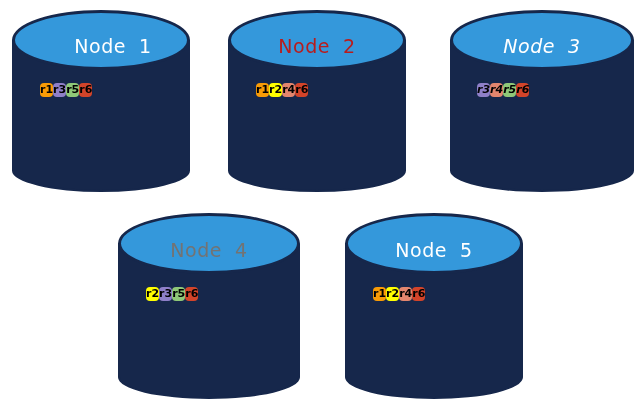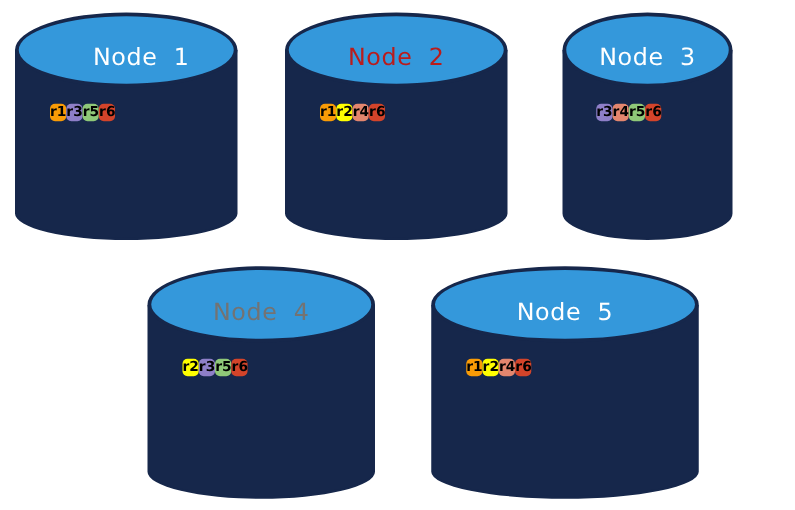--- a/index.html
+++ b/index.html
@@ -99,21 +99,21 @@
       <div class="cyl-body" style="top: 30px; height: 152px;"></div>
       <div class="cyl-top" style="height: 60px;"></div>
       <div class="node-label" style="top: 25px; font-size: 19px; color: #b91c1c;">Node  2</div>
       <div class="replicas" style="padding-left: 28px; padding-right: 28px; top: 73px; box-sizing: border-box; row-gap: 9px;">
         <div class="replica-bar" style="background: rgb(249, 155, 6); color: rgb(0, 0, 0);">r1</div>
         <div class="replica-bar" style="background: rgb(255, 255, 0); color: rgb(0, 0, 0);">r2</div>
         <div class="replica-bar" style="background: rgb(227, 134, 110); color: rgb(0, 0, 0);">r4</div>
         <div class="replica-bar" style="background: rgb(211, 68, 42); color: rgb(0, 0, 0);">r6</div>
       </div>
     </div>
-    <div class="node" style="left: 450px; top: 10px; width: 136px; height: 182px;">
+    <div class="node" style="left: 450px; top: 10px; width: 184px; height: 182px; font-style: italic;">
       <div class="cyl-body" style="top: 30px; height: 152px;"></div>
       <div class="cyl-top" style="height: 60px;"></div>
       <div class="node-label" style="top: 25px; font-size: 19px; color: rgb(255, 255, 255);">Node  3</div>
       <div class="replicas" style="padding-left: 27px; padding-right: 27px; top: 73px; box-sizing: border-box; row-gap: 9px;">
         <div class="replica-bar" style="background: rgb(142, 127, 200); color: rgb(0, 0, 0);">r3</div>
         <div class="replica-bar" style="background: rgb(227, 134, 110); color: rgb(0, 0, 0);">r4</div>
         <div class="replica-bar" style="background: rgb(143, 200, 120); color: rgb(0, 0, 0);">r5</div>
         <div class="replica-bar" style="background: rgb(211, 68, 42); color: rgb(0, 0, 0);">r6</div>
       </div>
     </div>
@@ -121,21 +121,21 @@
       <div class="cyl-body" style="top: 31px; height: 155px;"></div>
       <div class="cyl-top" style="height: 61px;"></div>
       <div class="node-label" style="top: 26px; font-size: 19px; color: #737373;">Node  4</div>
       <div class="replicas" style="padding-left: 28px; padding-right: 28px; top: 74px; box-sizing: border-box; row-gap: 9px;">
         <div class="replica-bar" style="background: rgb(255, 255, 0); color: rgb(0, 0, 0);">r2</div>
         <div class="replica-bar" style="background: rgb(142, 127, 200); color: rgb(0, 0, 0);">r3</div>
         <div class="replica-bar" style="background: rgb(143, 200, 120); color: rgb(0, 0, 0);">r5</div>
         <div class="replica-bar" style="background: rgb(211, 68, 42); color: rgb(0, 0, 0);">r6</div>
       </div>
     </div>
-    <div class="node" style="left: 345px; top: 213px; width: 178px; height: 186px; padding-left: 36px;">
+    <div class="node" style="left: 345px; top: 213px; width: 178px; height: 186px;">
       <div class="cyl-body" style="top: 31px; height: 155px;"></div>
       <div class="cyl-top" style="height: 61px;"></div>
       <div class="node-label" style="top: 26px; font-size: 19px; color: rgb(255, 255, 255);">Node  5</div>
       <div class="replicas" style="padding-left: 28px; padding-right: 28px; top: 74px; box-sizing: border-box; row-gap: 9px;">
         <div class="replica-bar" style="background: rgb(249, 155, 6); color: rgb(0, 0, 0);">r1</div>
         <div class="replica-bar" style="background: rgb(255, 255, 0); color: rgb(0, 0, 0);">r2</div>
         <div class="replica-bar" style="background: rgb(227, 134, 110); color: rgb(0, 0, 0);">r4</div>
         <div class="replica-bar" style="background: rgb(211, 68, 42); color: rgb(0, 0, 0);">r6</div>
       </div>
     </div>

